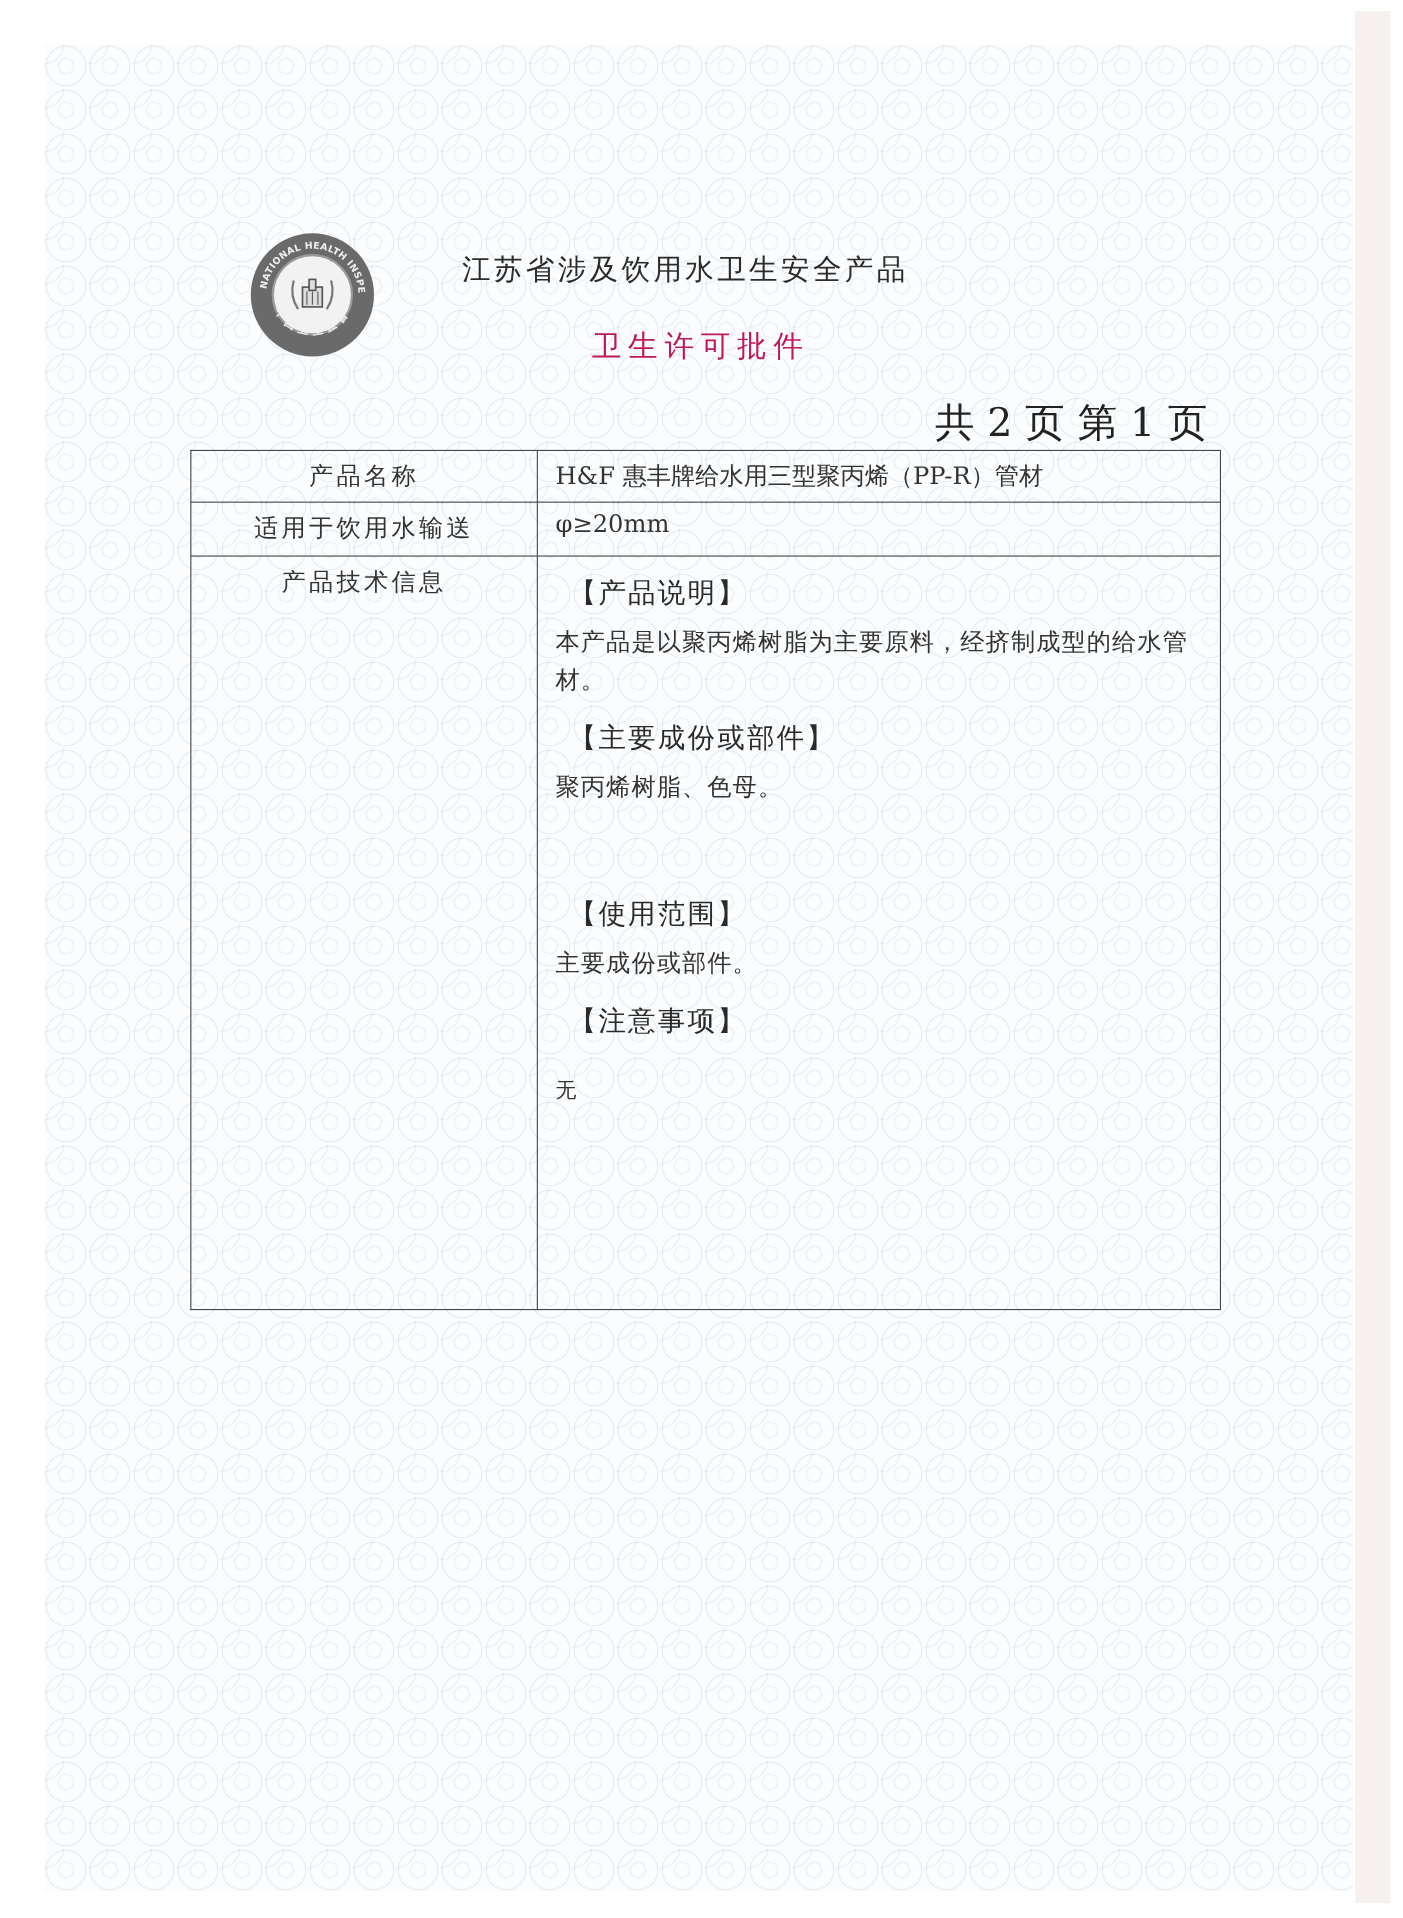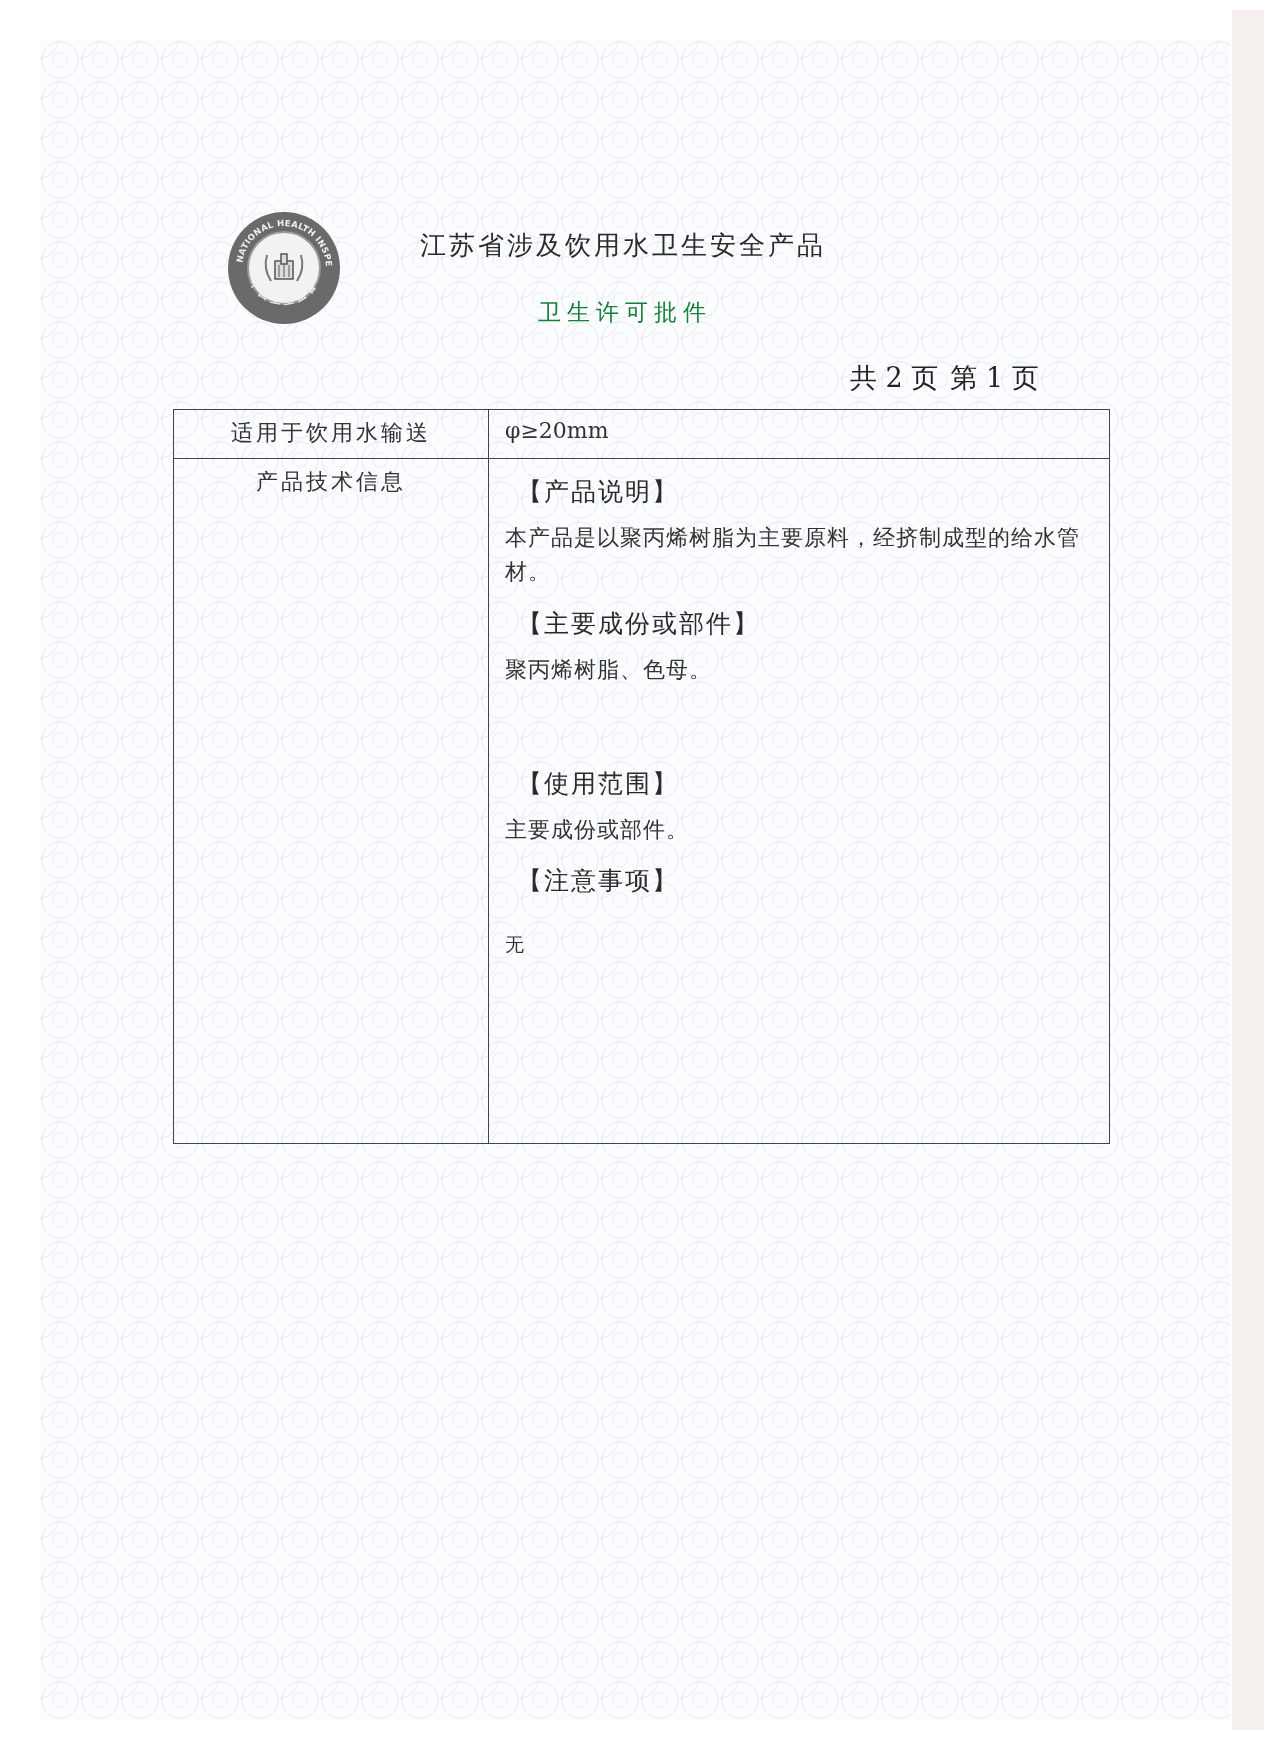--- a/index.html
+++ b/index.html
@@ -69,29 +69,29 @@
       left: 420px;
       top: 228px;
       font-size: 26px;
       letter-spacing: 3px;
       color: #2b2b2b;
     }
     .title-2 {
       position: absolute;
       left: 538px;
       top: 297px;
-      font-size: 23px;
+      font-size: 27px;
       letter-spacing: 6px;
-      color: #15803d;
+      color: #be185d;
     }
     .page-count {
       position: absolute;
       left: 850px;
       top: 360px;
-      font-size: 27px;
+      font-size: 36px;
       color: #222;
       display: flex;
       gap: 12px;
     }
     .page-count span { white-space: nowrap; }
     table.permit {
       position: absolute;
       left: 173px;
       top: 409px;
       width: 937px;
@@ -177,20 +177,28 @@
 <div class="title-1">江苏省涉及饮用水卫生安全产品</div>
 <div class="title-2">卫生许可批件</div>
 
 <div class="page-count">
   <span>共 2 页</span>
   <span>第 1 页</span>
 </div>
 
 <table class="permit">
   <tbody>
+      <tr class="row-name">
+    <td class="label-cell">
+      <span class="cell-text">产品名称</span>
+    </td>
+    <td class="value-cell">
+      <span class="cell-text">H&amp;F 惠丰牌给水用三型聚丙烯（PP-R）管材</span>
+    </td>
+  </tr>
   <tr class="row-spec">
     <td class="label-cell">
       <span class="cell-text">适用于饮用水输送</span>
     </td>
     <td class="value-cell">
       <span class="cell-text">φ≥20mm</span>
     </td>
   </tr>
   <tr class="row-tech">
     <td class="label-cell">

